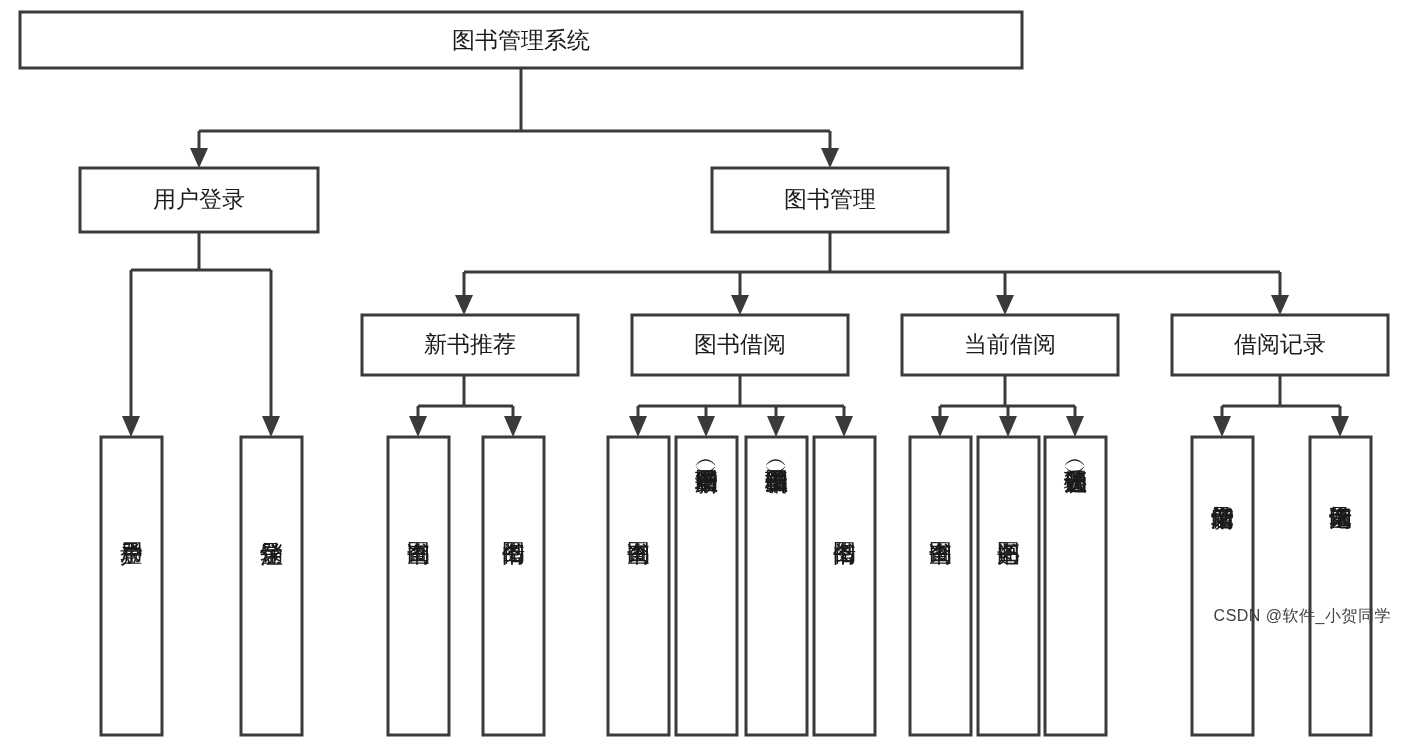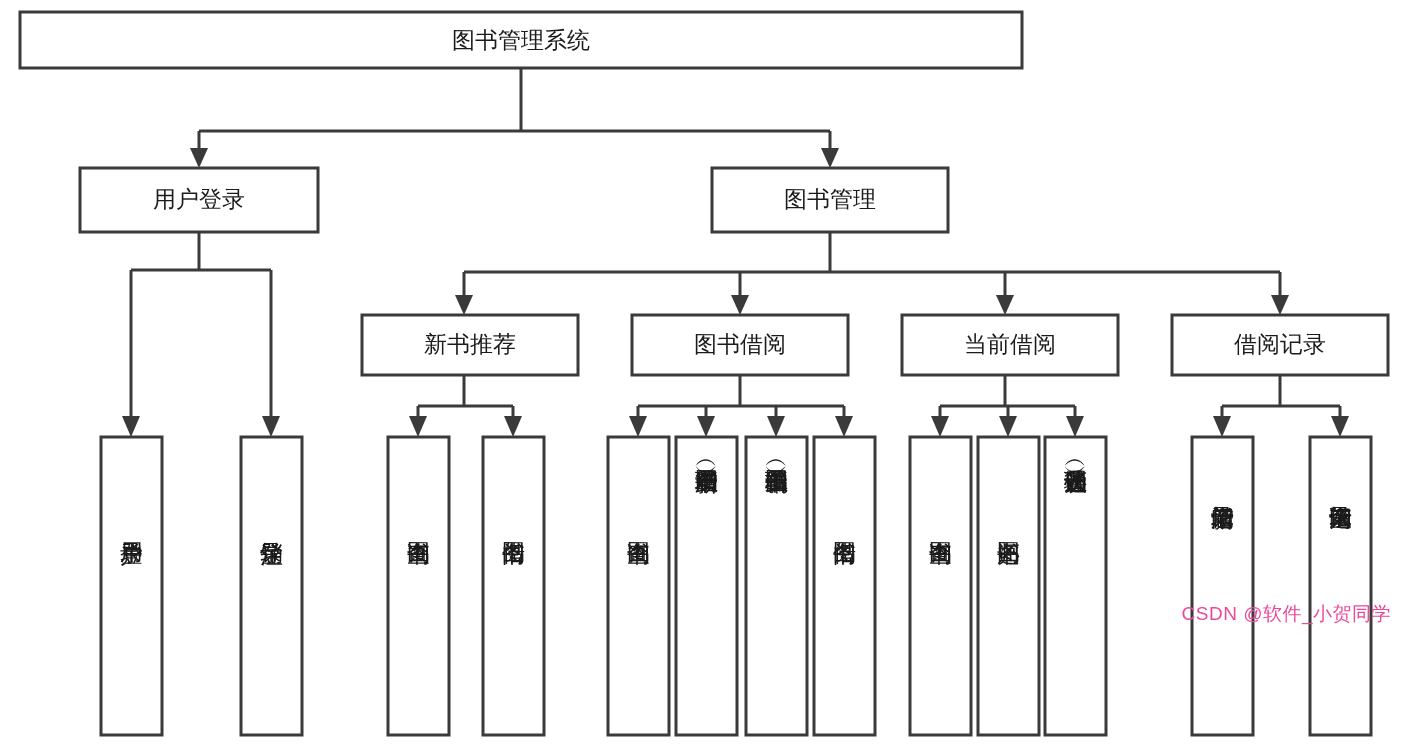--- a/index.html
+++ b/index.html
@@ -53,22 +53,22 @@
     font-family: "Liberation Sans", "DejaVu Sans", sans-serif;
     fill: #1b1b1b;
     font-size: 23px;
     text-anchor: middle;
   }
   .watermark {
     position: absolute;
     right: 14px;
     bottom: 6px;
     font-family: "Liberation Sans", "DejaVu Sans", sans-serif;
-    font-size: 19px;
-    color: #ec4899;
+    font-size: 16px;
+    color: #404040;
     letter-spacing: 0.5px;
     white-space: nowrap;
     user-select: none;
   }
 </style>
 </head>
 <body>
 
 <div id="diagram-root">
 

